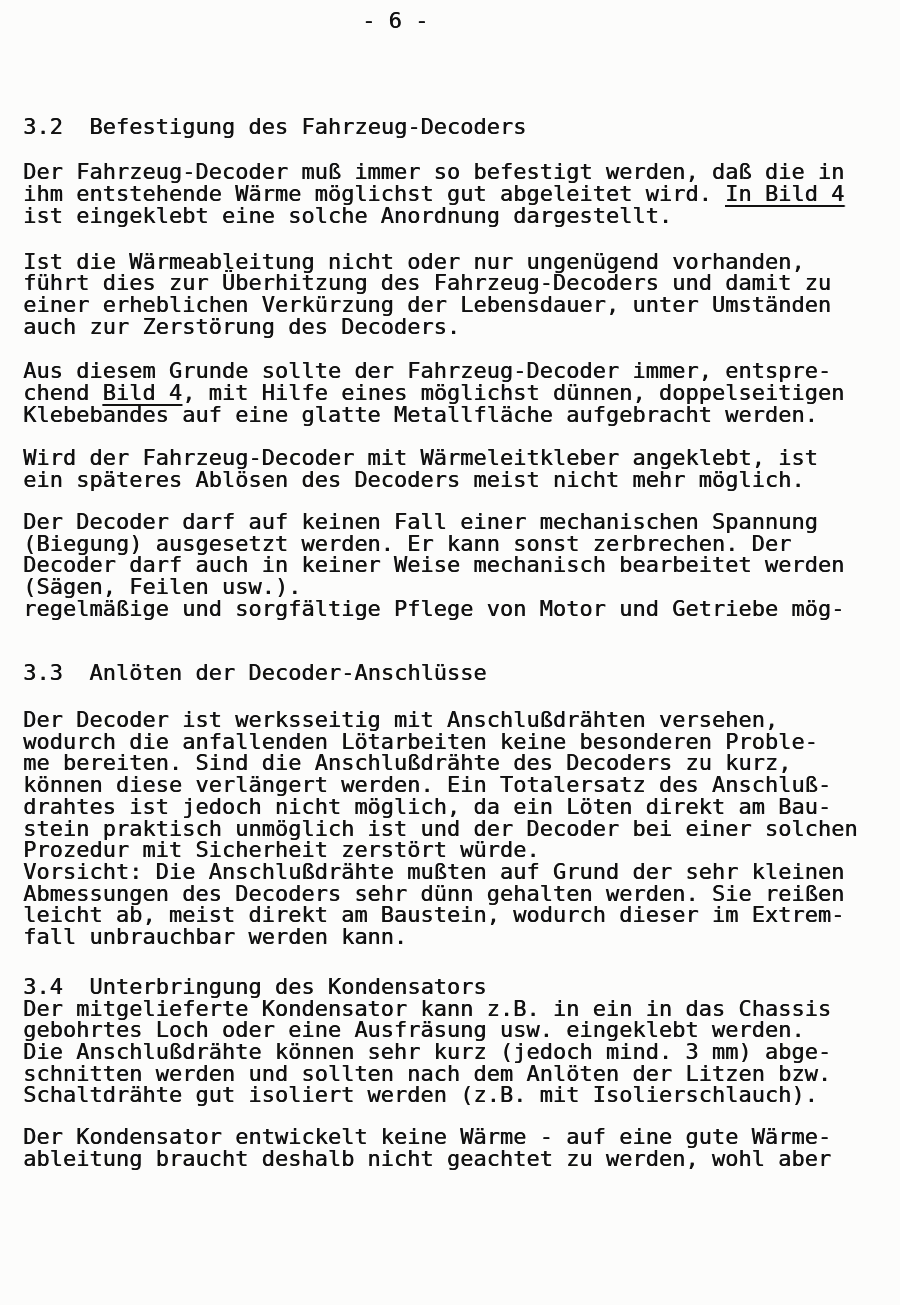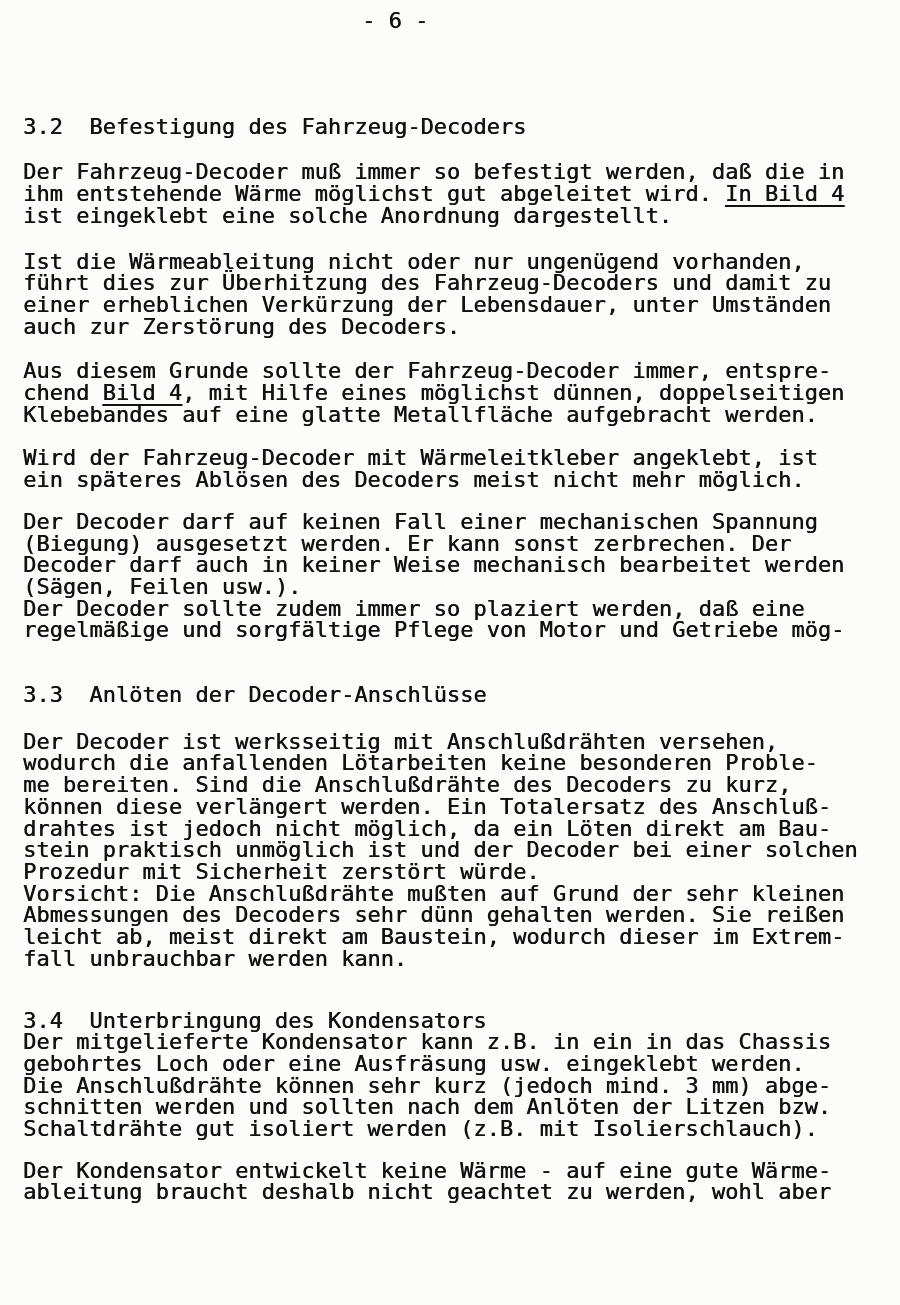--- a/index.html
+++ b/index.html
@@ -60,38 +60,37 @@
       </div>
       <div class="para" style="margin-top: 22px;">
         <div class="line"><span>Wird der Fahrzeug-Decoder mit Wärmeleitkleber angeklebt, ist</span></div>
         <div class="line"><span>ein späteres Ablösen des Decoders meist nicht mehr möglich.</span></div>
       </div>
       <div class="para" style="margin-top: 20px;">
         <div class="line"><span>Der Decoder darf auf keinen Fall einer mechanischen Spannung</span></div>
         <div class="line"><span>(Biegung) ausgesetzt werden. Er kann sonst zerbrechen. Der</span></div>
         <div class="line"><span>Decoder darf auch in keiner Weise mechanisch bearbeitet werden</span></div>
         <div class="line"><span>(Sägen, Feilen usw.).</span></div>
-        <div class="line"><span>Der Decoder sollte zudem immer so plaziert werden, daß eine</span></div>
         <div class="line"><span>regelmäßige und sorgfältige Pflege von Motor und Getriebe mög-</span></div>
       </div>
       <div class="heading" style="margin-top: 43px;"><span>3.3</span><span>  </span><span>Anlöten der Decoder-Anschlüsse</span></div>
       <div class="para" style="margin-top: 25px;">
         <div class="line"><span>Der Decoder ist werksseitig mit Anschlußdrähten versehen,</span></div>
         <div class="line"><span>wodurch die anfallenden Lötarbeiten keine besonderen Proble-</span></div>
         <div class="line"><span>me bereiten. Sind die Anschlußdrähte des Decoders zu kurz,</span></div>
         <div class="line"><span>können diese verlängert werden. Ein Totalersatz des Anschluß-</span></div>
         <div class="line"><span>drahtes ist jedoch nicht möglich, da ein Löten direkt am Bau-</span></div>
         <div class="line"><span>stein praktisch unmöglich ist und der Decoder bei einer solchen</span></div>
         <div class="line"><span>Prozedur mit Sicherheit zerstört würde.</span></div>
         <div class="line"><span>Vorsicht: Die Anschlußdrähte mußten auf Grund der sehr kleinen</span></div>
         <div class="line"><span>Abmessungen des Decoders sehr dünn gehalten werden. Sie reißen</span></div>
         <div class="line"><span>leicht ab, meist direkt am Baustein, wodurch dieser im Extrem-</span></div>
         <div class="line"><span>fall unbrauchbar werden kann.</span></div>
       </div>
-      <div class="heading" style="margin-top: 40px;"><span>3.4</span><span>  </span><span>Unterbringung des Kondensators</span></div>
+      <div class="heading" style="margin-top: 28px;"><span>3.4</span><span>  </span><span>Unterbringung des Kondensators</span></div>
       <div class="para" style="">
         <div class="line"><span>Der mitgelieferte Kondensator kann z.B. in ein in das Chassis</span></div>
         <div class="line"><span>gebohrtes Loch oder eine Ausfräsung usw. eingeklebt werden.</span></div>
         <div class="line"><span>Die Anschlußdrähte können sehr kurz (jedoch mind. 3 mm) abge-</span></div>
         <div class="line"><span>schnitten werden und sollten nach dem Anlöten der Litzen bzw.</span></div>
         <div class="line"><span>Schaltdrähte gut isoliert werden (z.B. mit Isolierschlauch).</span></div>
       </div>
       <div class="para" style="margin-top: 20px;">
         <div class="line"><span>Der Kondensator entwickelt keine Wärme - auf eine gute Wärme-</span></div>
         <div class="line"><span>ableitung braucht deshalb nicht geachtet zu werden, wohl aber</span></div>

